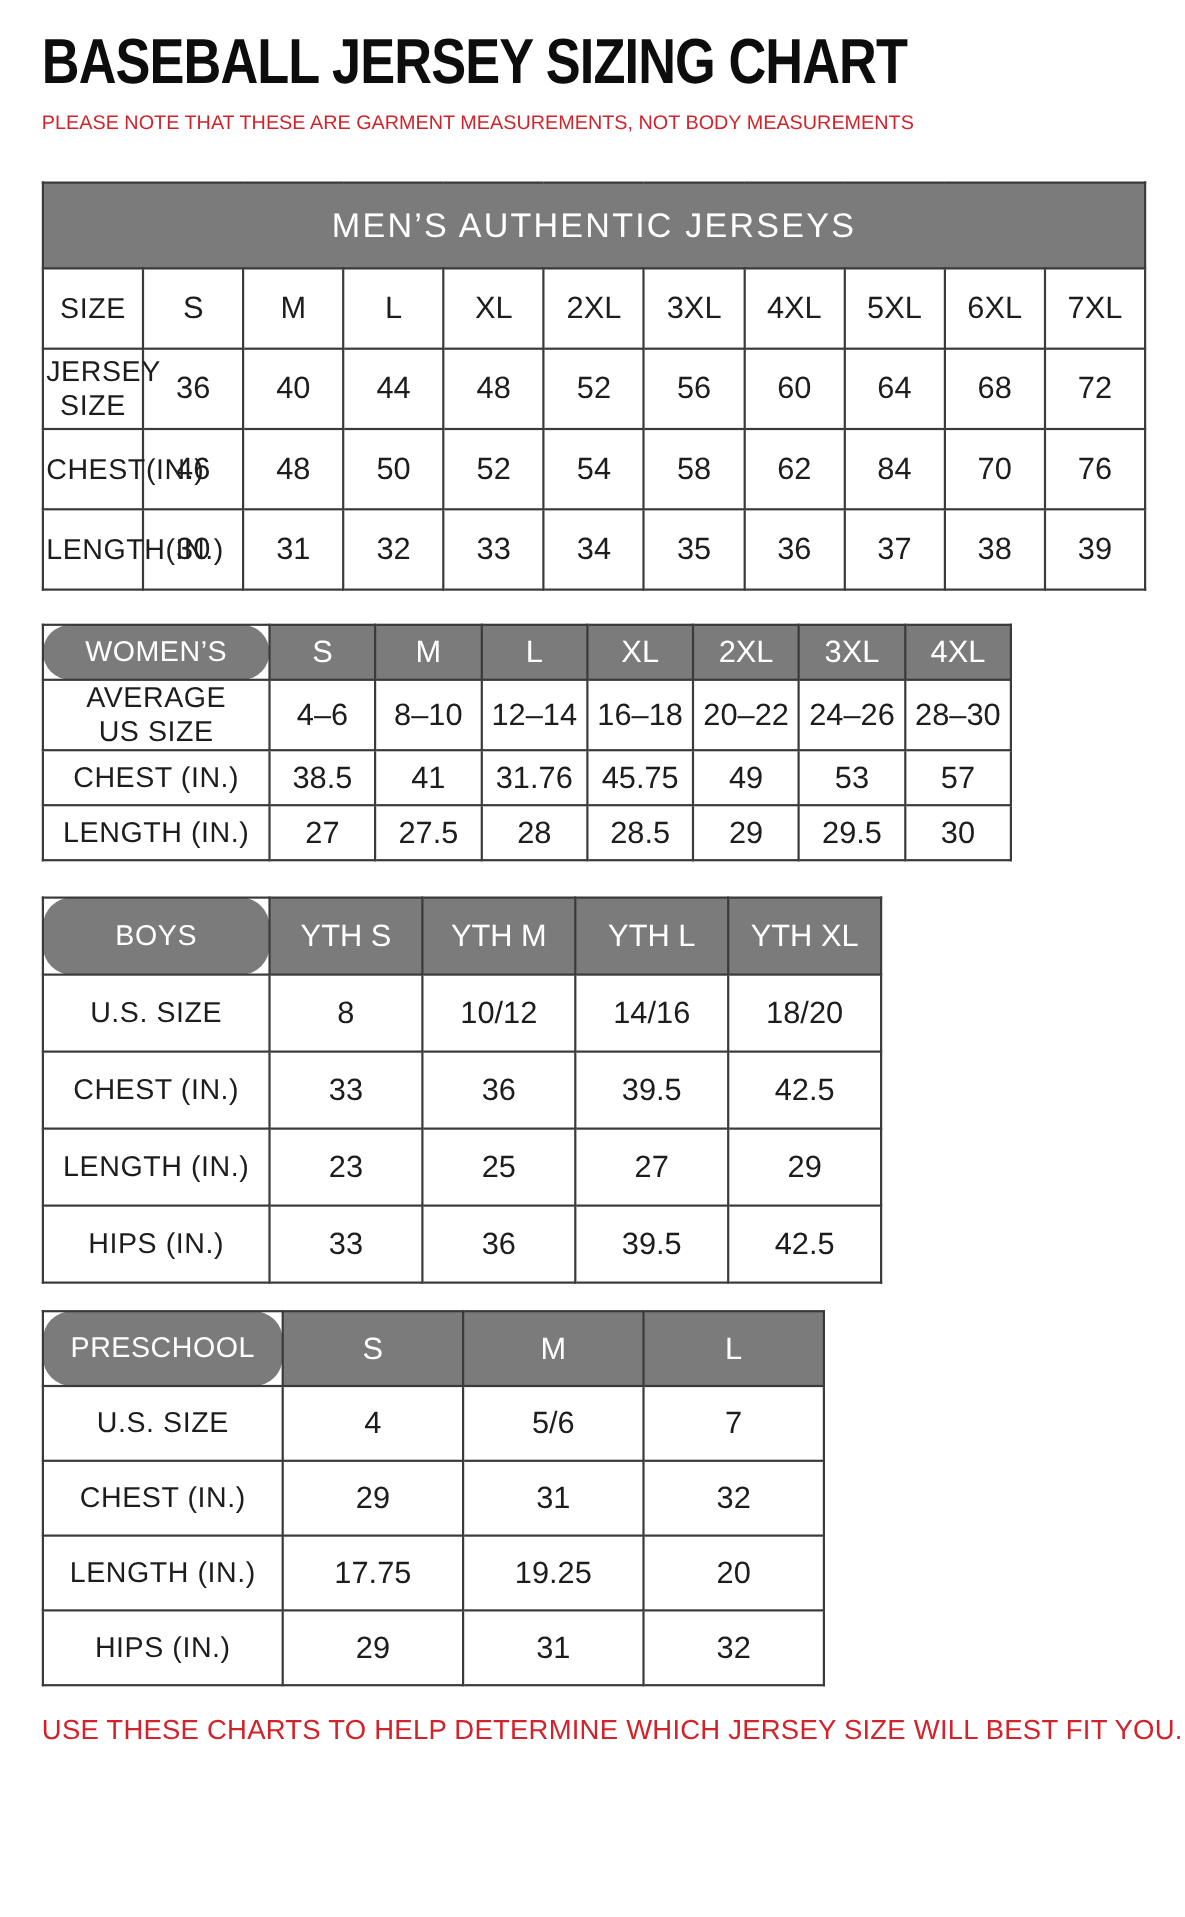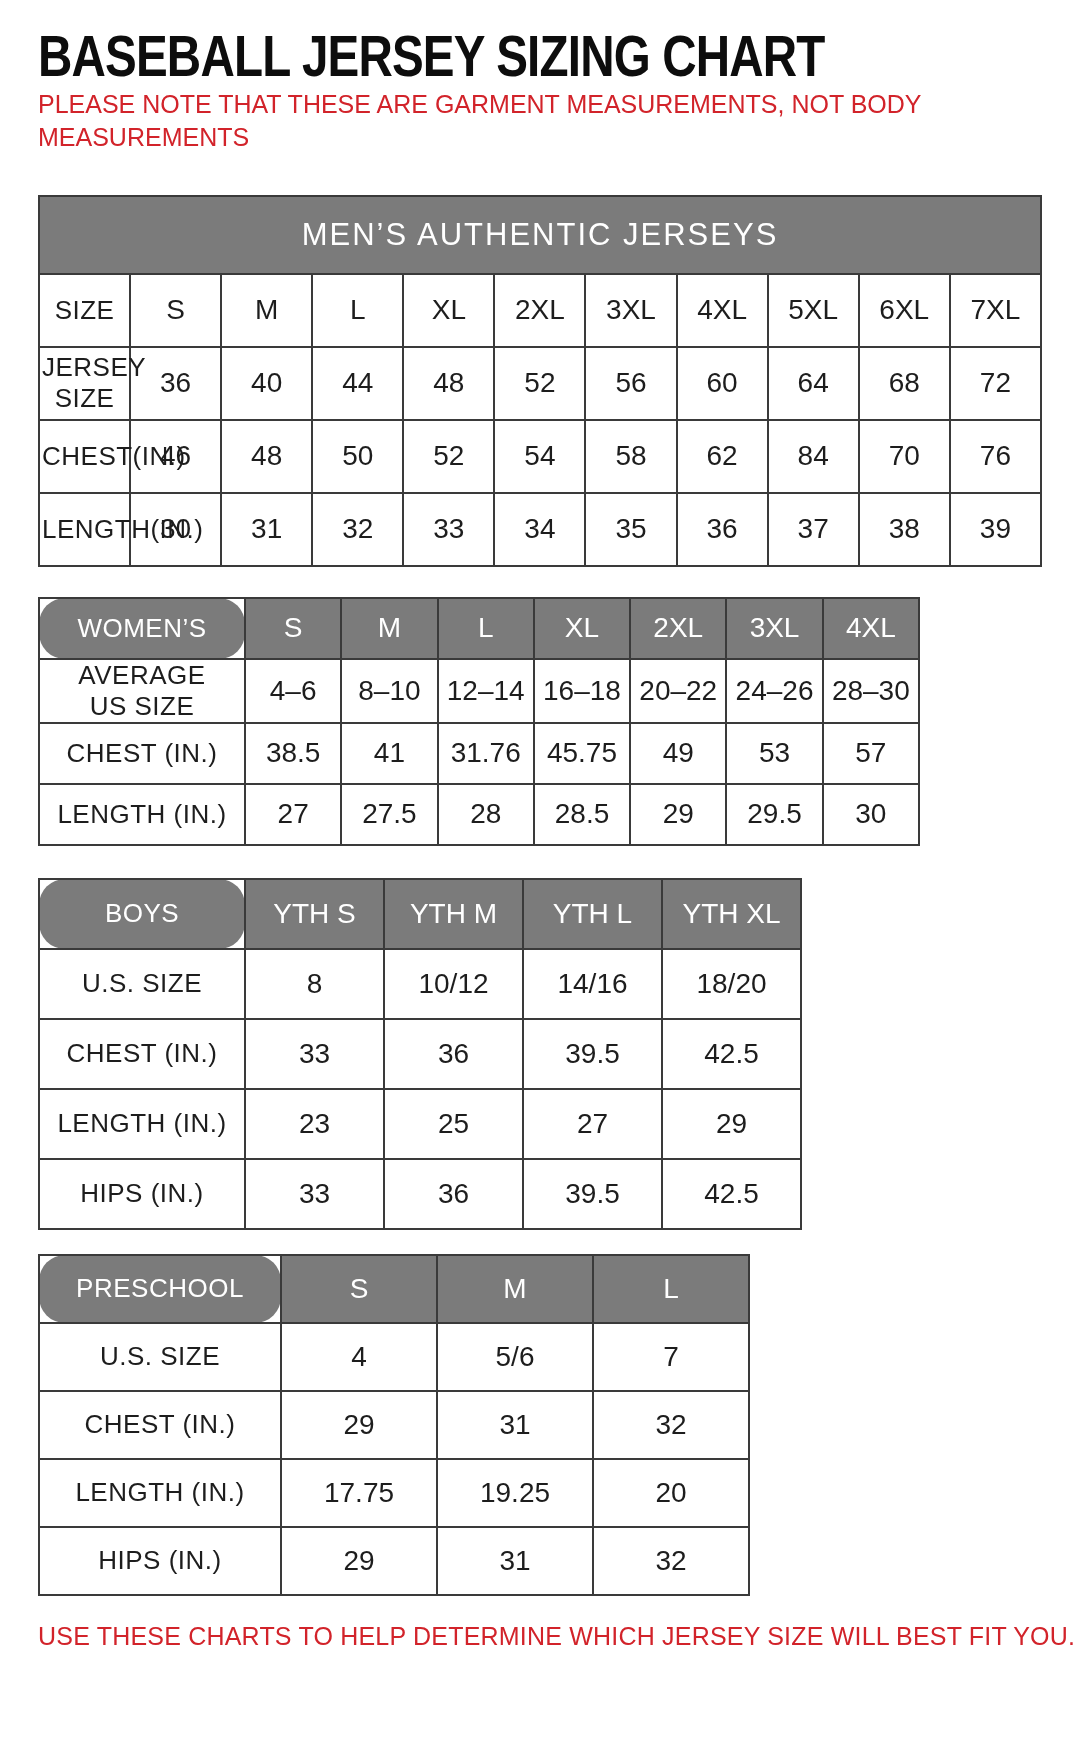--- a/index.html
+++ b/index.html
@@ -25,22 +25,23 @@
     font-weight:bold;
     color:#0d0d0d;
     letter-spacing:-1px;
     transform:scaleX(0.82);
     transform-origin:left center;
     white-space:nowrap;
     line-height:1.1;
     margin-top:4px;
   }
   .subtitle{
+    margin-top:12px;
     width:920px;
-    font-size:25px;
+    font-size:18px;
     line-height:1.32;
     color:var(--red);
     letter-spacing:0px;
   }
   .table-section{margin-top:0px;}
   .size-table{
     border-collapse:collapse;
     table-layout:fixed;
   }
   .size-table th,.size-table td{
@@ -69,30 +70,30 @@
     font-size:26px;
     letter-spacing:0.5px;
     border-radius:26px;
   }
   
   .tbl-mens{width:1004px;margin-top:41px;}
   .tbl-mens th,.tbl-mens td{height:73px;}
   .tbl-mens .label-col{width:202px;}
   
   .tbl-womens{width:882px;margin-top:30px;}
-  .tbl-womens th,.tbl-womens td{height:61px;}
+  .tbl-womens th,.tbl-womens td{height:50px;}
   .tbl-womens .label-col{width:206px;}
   
   .tbl-boys{width:764px;margin-top:32px;}
   .tbl-boys th,.tbl-boys td{height:70px;}
   .tbl-boys .label-col{width:206px;}
   
   .tbl-preschool{width:712px;margin-top:24px;}
   .tbl-preschool th,.tbl-preschool td{height:68px;}
-  .tbl-preschool .label-col{width:242px;}
+  .tbl-preschool .label-col{width:218px;}
 
   .footer-note{
     margin-top:26px;
     font-size:25px;
     color:var(--red);
     white-space:nowrap;
     letter-spacing:0.2px;
     padding-bottom:24px;
   }
 </style>

